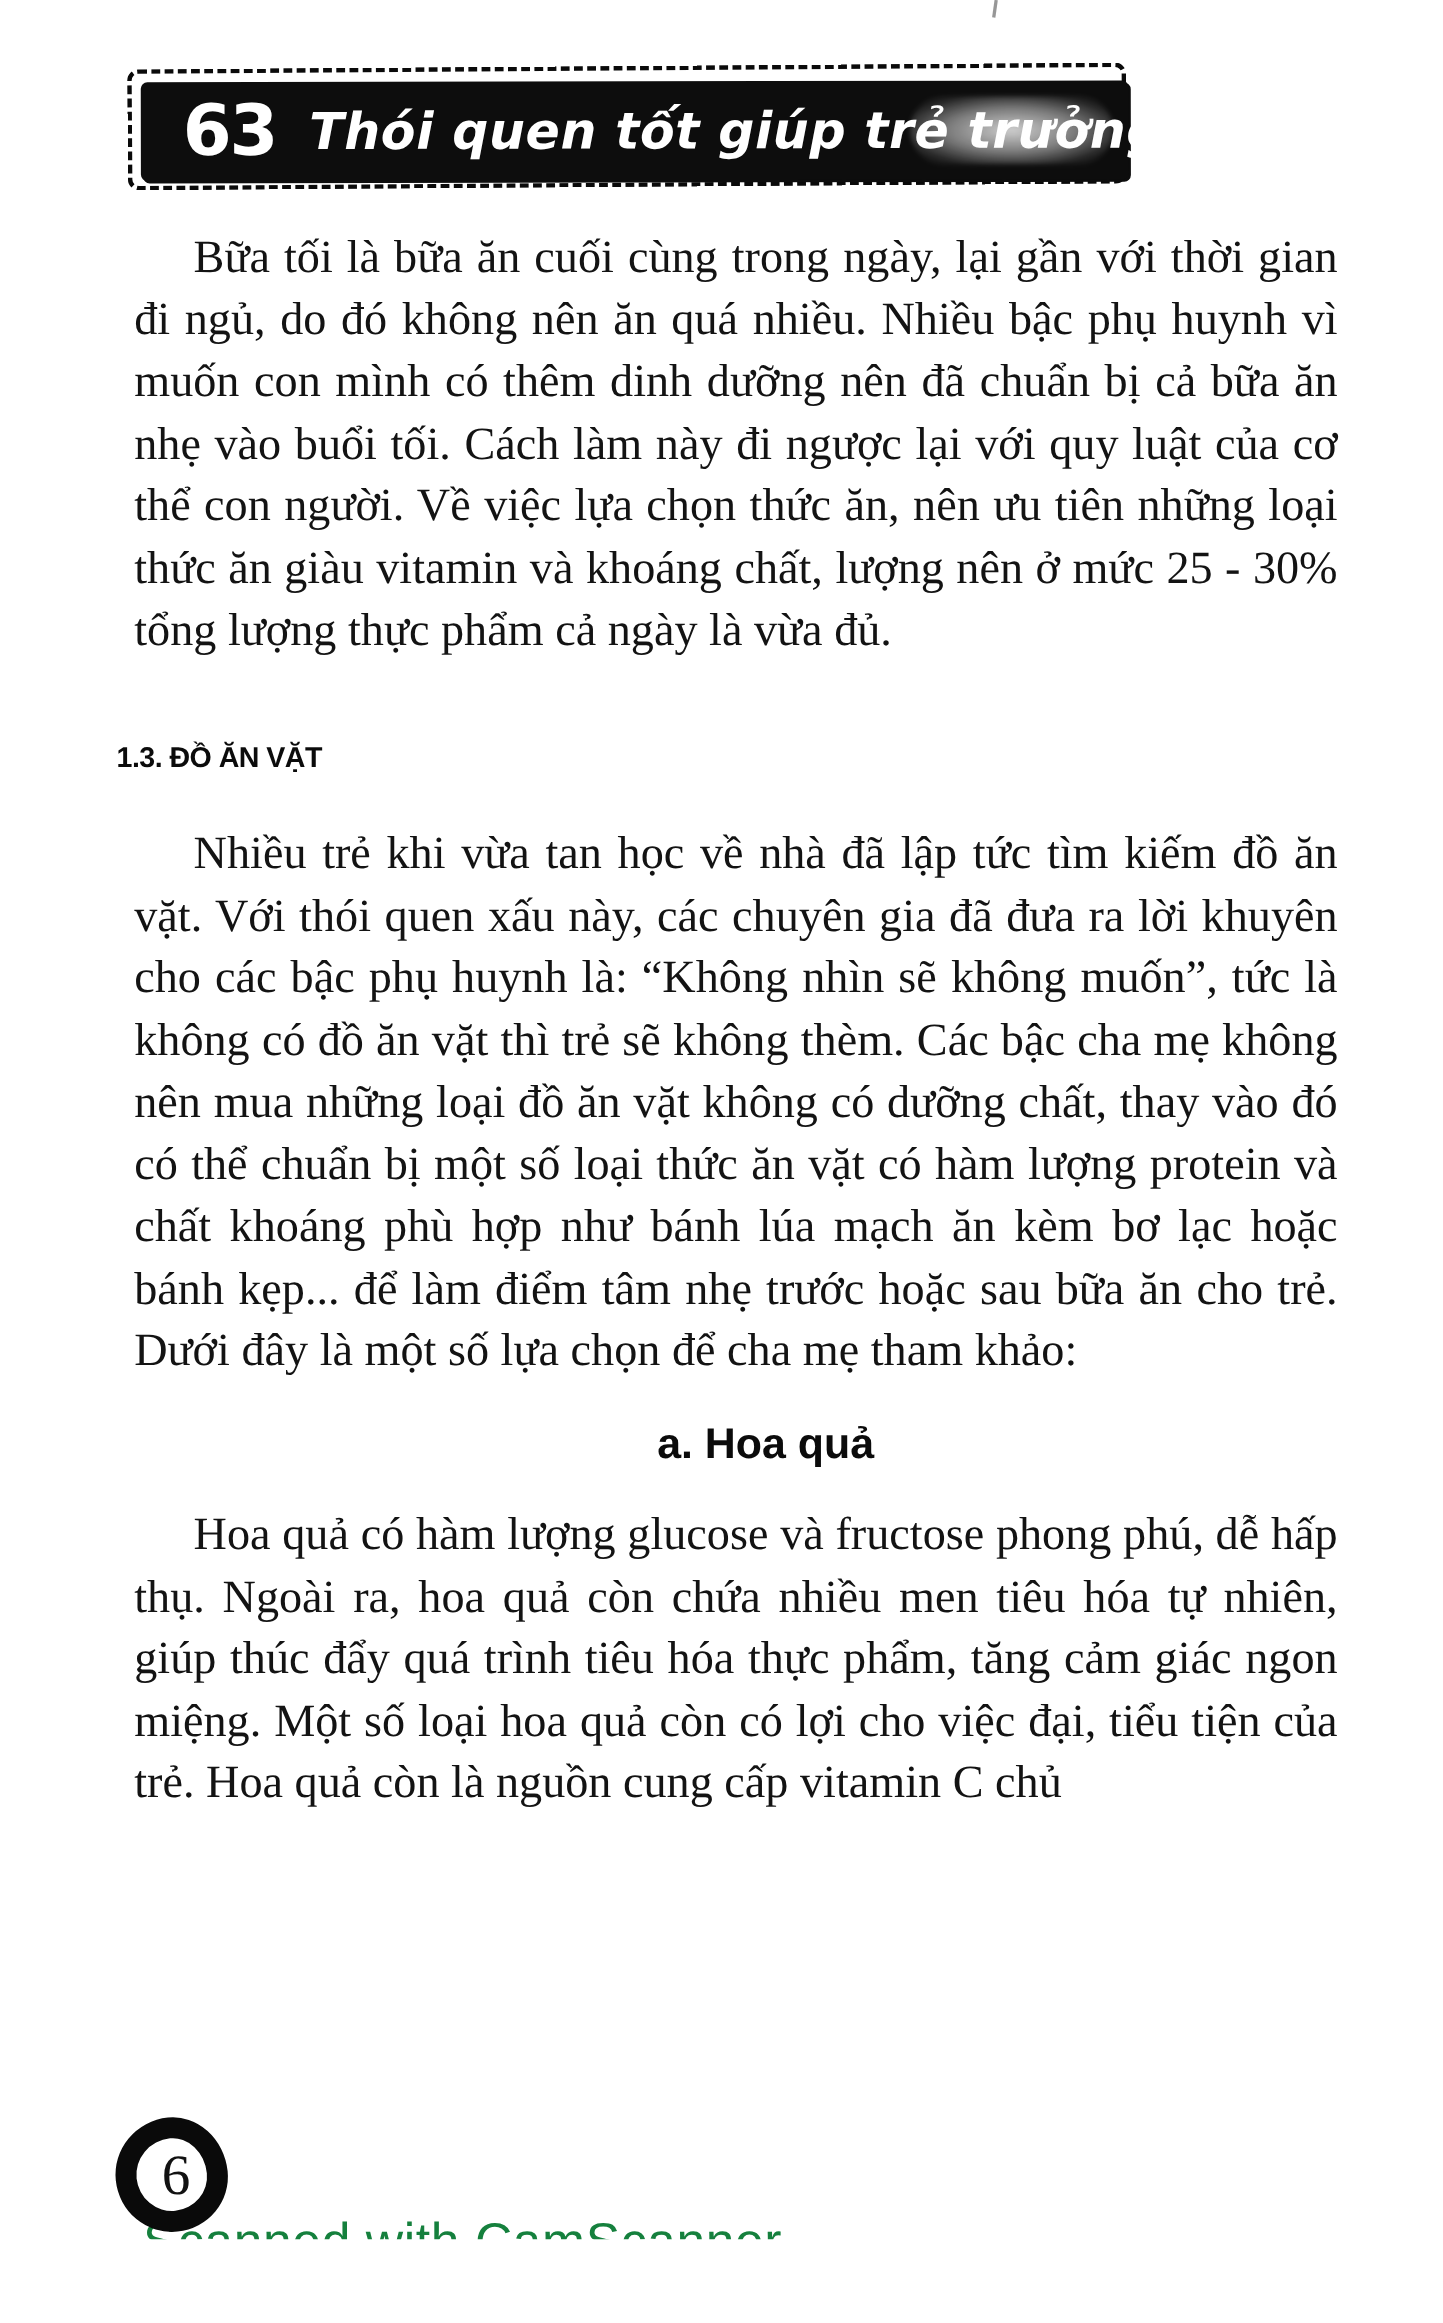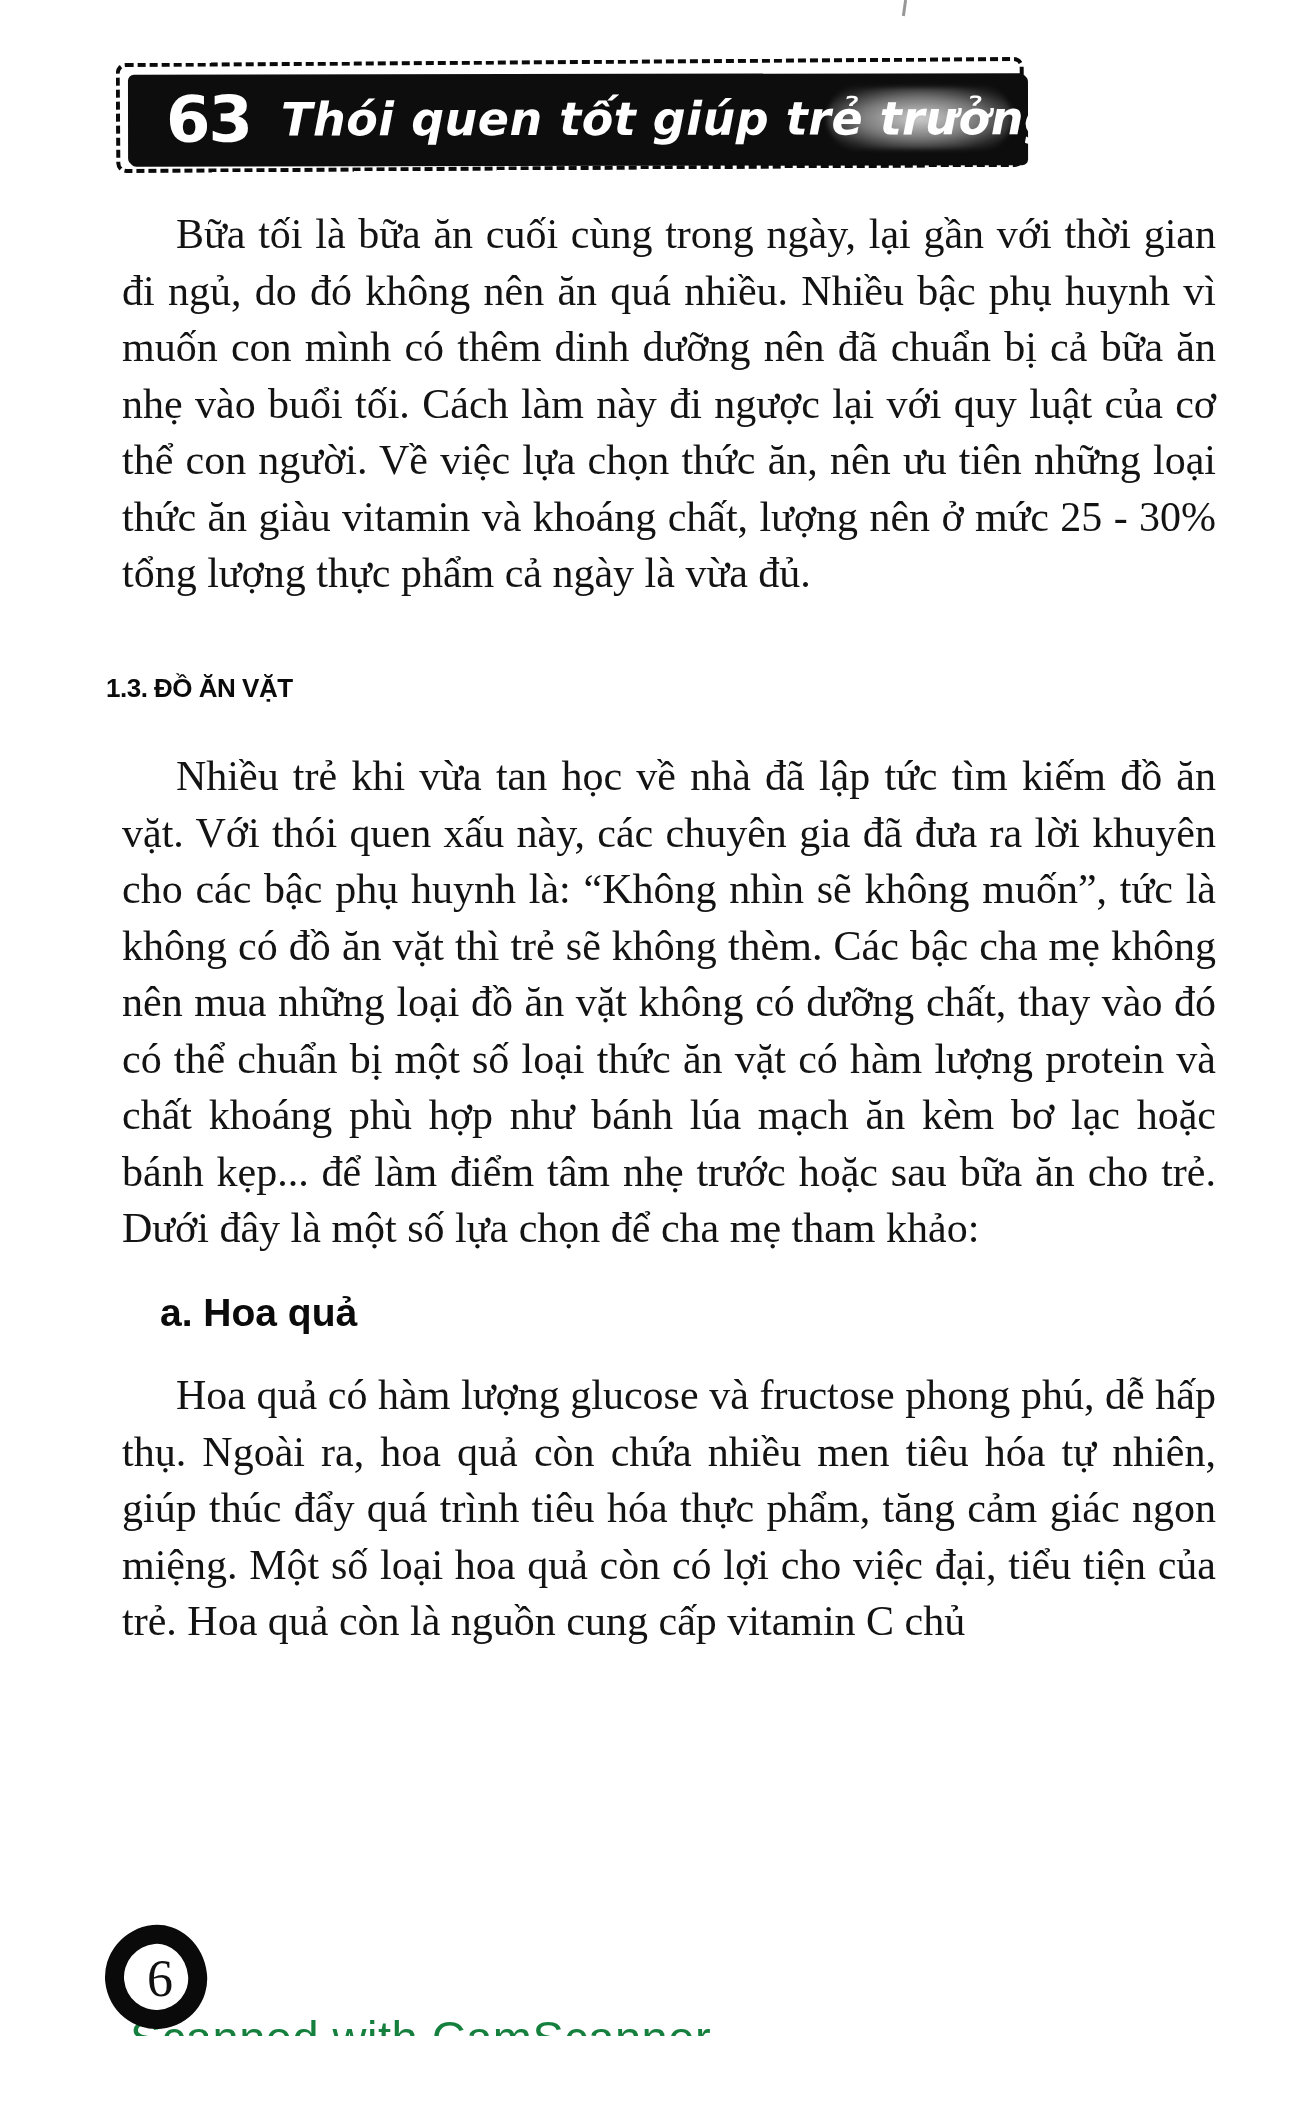--- a/index.html
+++ b/index.html
@@ -68,21 +68,21 @@
     letter-spacing:-0.5px;
     margin:58px 0 32px 0;
     text-align:left;
     color:#0b0b0b;
   }
   .sub-heading{
     font-family:"Liberation Sans", sans-serif;
     font-weight:bold;
     font-size:39px;
     margin:28px 0 26px 54px;
-    text-align:left;
+    text-align:center;
     color:#0b0b0b;
   }
   
   .pagenum-circle{
     position:absolute;left:105px;top:1925px;
     width:64px;height:66px;
     border:19px solid #0a0a0a;
     border-radius:52% 48% 50% 50% / 50% 52% 48% 50%;
     transform:rotate(-6deg);
     display:flex;align-items:center;justify-content:center;

